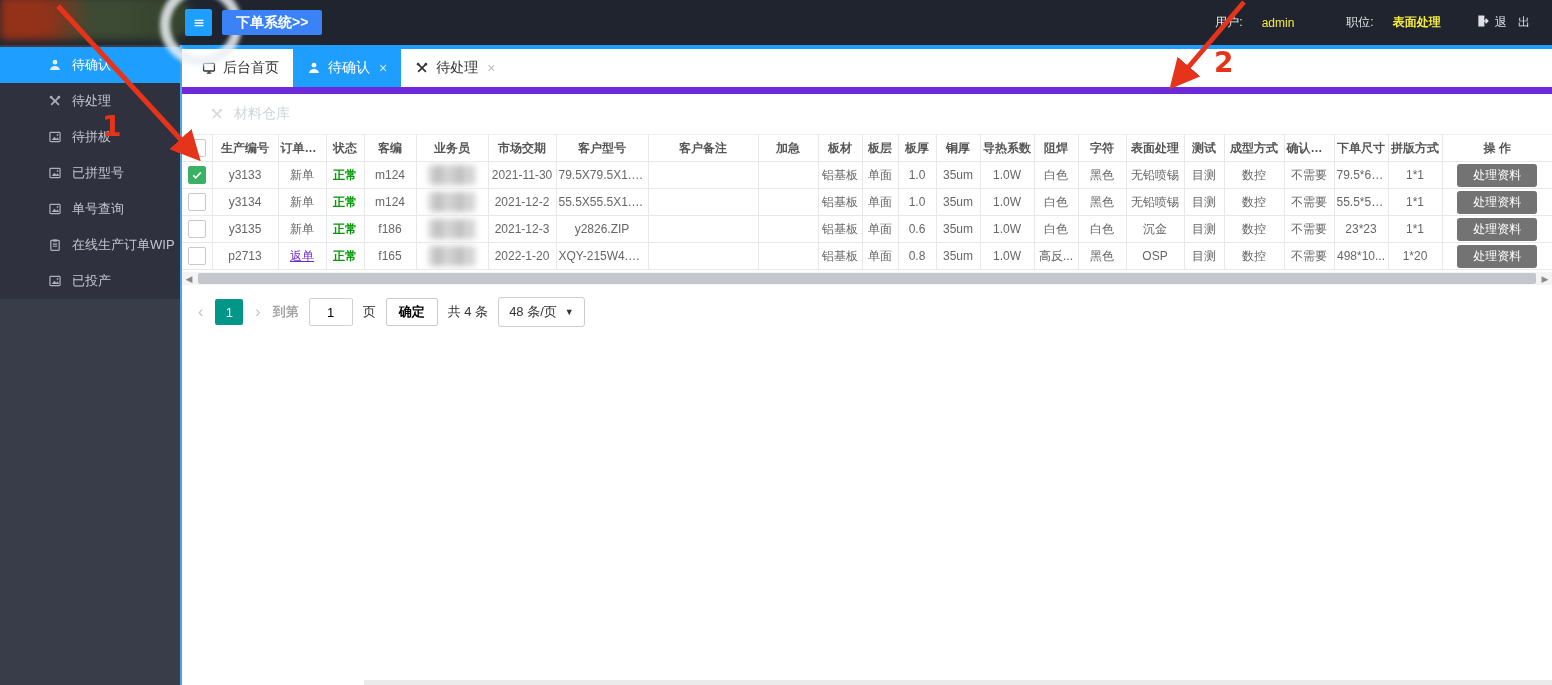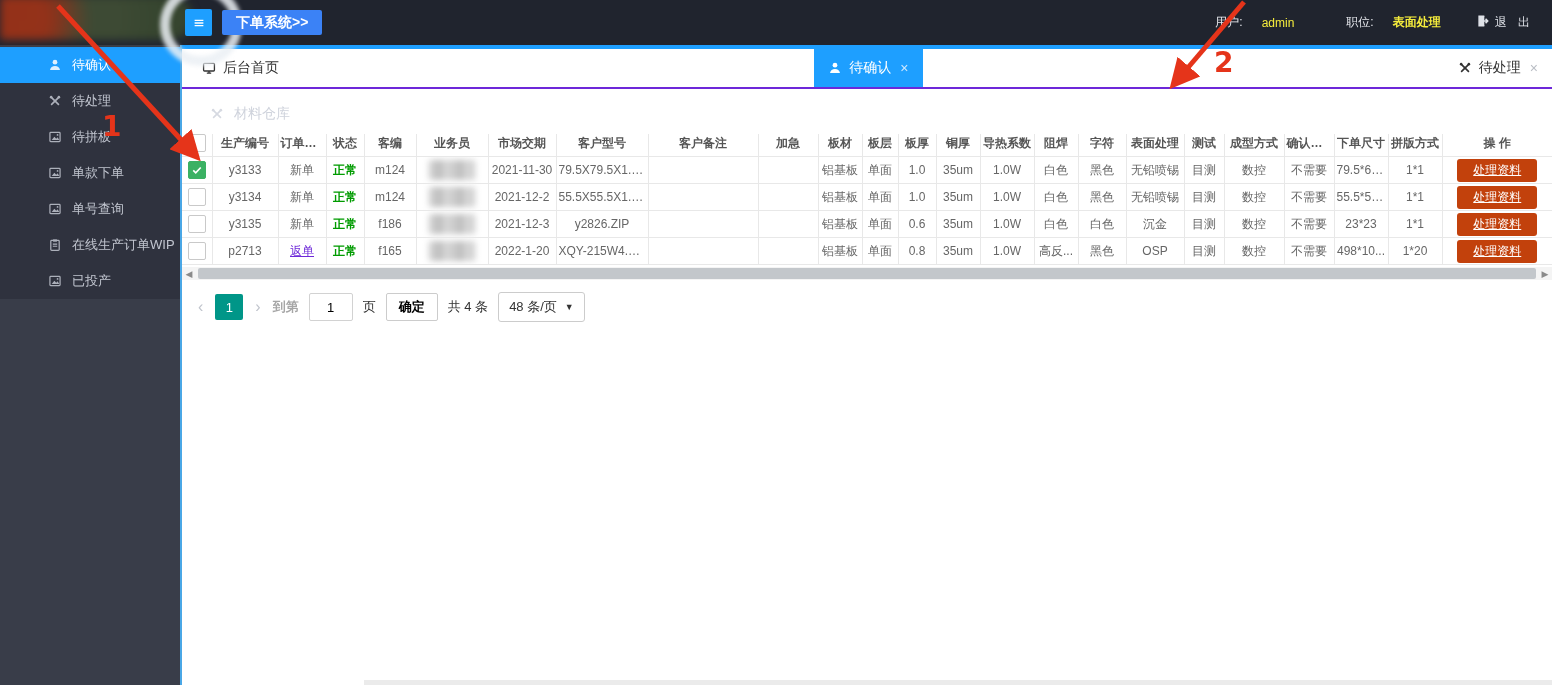--- a/index.html
+++ b/index.html
@@ -41,21 +41,21 @@
   .side-item.sub{height:36px;padding-left:48px;background:#2f323e;font-size:13px;color:#c2c6d0;}
   .side-item.expanded{background:#2a2d38;color:#fff;}
   .side-item.active{background:#1e9fff;color:#fff;}
   .side-item .lbl{white-space:nowrap;}
   .side-item .ic{opacity:.85;}
 
   
   .main{position:absolute;left:182px;top:49px;width:1370px;height:636px;background:#fff;}
 
   
-  .tabbar{height:38px;display:flex;align-items:stretch;border-bottom:2px solid #6d28d9;padding-left:6px;justify-content:space-between;}
+  .tabbar{height:38px;display:flex;align-items:stretch;border-bottom:7px solid #6d28d9;padding-left:6px;}
   .tab{display:flex;align-items:center;gap:7px;padding:0 14px;font-size:14px;color:#333;cursor:pointer;white-space:nowrap;}
   .tab.active{background:#1e9fff;color:#fff;}
   .tab .close{font-size:14px;color:#b9bdc4;margin-left:2px;cursor:pointer;}
   .tab.active .close{color:#cfe8ff;}
 
   
   .filterbar{height:40px;display:flex;align-items:center;gap:10px;padding-left:16px;}
   .f-input{height:28px;width:118px;border:1px solid #e0e0e0;border-radius:2px;padding:0 8px;font-size:13px;color:#333;outline:none;}
   .f-input.w2{width:148px;}
   .f-input::placeholder{color:#999;}
@@ -73,21 +73,21 @@
   .grid tr td:last-child,.grid tr th:last-child{border-right:none;}
   .cb{width:16px;height:16px;border:1px solid #c9c9c9;border-radius:2px;background:#fff;margin:0 auto;
     display:flex;align-items:center;justify-content:center;cursor:pointer;}
   .cb.checked{background:#3bb163;border-color:#3bb163;color:#fff;}
   .cb .ic{width:12px;height:12px;}
   .status-green{color:#009b00;font-weight:bold;}
   .link-blue{color:#6d28d9;text-decoration:underline;}
   .blur-box{width:46px;height:20px;margin:0 auto;border-radius:2px;
     background:repeating-linear-gradient(90deg,#cccccc 0 7px,#bfbfbf 7px 14px,#d6d6d6 14px 21px);
     filter:blur(3px);}
-  .act-btn{background:#c2410c;color:#fff;border:none;border-radius:3px;font-size:12px;padding:3px 16px;cursor:pointer;text-decoration:underline;}
+  .act-btn{background:#737373;color:#fff;border:none;border-radius:3px;font-size:12px;padding:3px 16px;cursor:pointer;}
 
   
   .hscroll{position:relative;margin-top:2px;height:13px;background:#f4f4f4;display:flex;align-items:center;}
   .hs-arrow{width:14px;text-align:center;font-size:9px;color:#8a8a8a;user-select:none;cursor:pointer;}
   .hs-thumb{height:11px;flex:1;background:#c3c7cb;border-radius:2px;margin:0 2px;cursor:pointer;}
 
   
   .pager{display:flex;align-items:center;gap:10px;padding:12px 0 0 14px;font-size:13px;color:#333;}
   .pg-chev{color:#c0c4cc;font-size:16px;cursor:pointer;padding:0 2px;}
   .pg-cur{width:28px;height:26px;background:#009688;color:#fff;display:flex;align-items:center;justify-content:center;
@@ -233,21 +233,21 @@
       <span class="lbl">待拼板</span>
     </div>
     <div class="side-item sub">
       <span class="ic">
         <svg viewBox="0 0 16 16">
           <rect x="2.2" y="2.8" width="11.6" height="10.4" rx="1" fill="none" stroke="currentColor" stroke-width="1.4"></rect>
           <path d="M4.2 11.4 7.3 7.6l2.1 2.4 1.5-1.7 2 3.1Z"></path>
           <circle cx="10.9" cy="5.7" r="1"></circle>
         </svg>
       </span>
-      <span class="lbl">单款下单</span>
+      <span class="lbl">已拼型号</span>
     </div>
     <div class="side-item sub">
       <span class="ic">
         <svg viewBox="0 0 16 16">
           <rect x="2.2" y="2.8" width="11.6" height="10.4" rx="1" fill="none" stroke="currentColor" stroke-width="1.4"></rect>
           <path d="M4.2 11.4 7.3 7.6l2.1 2.4 1.5-1.7 2 3.1Z"></path>
           <circle cx="10.9" cy="5.7" r="1"></circle>
         </svg>
       </span>
       <span class="lbl">单号查询</span>

